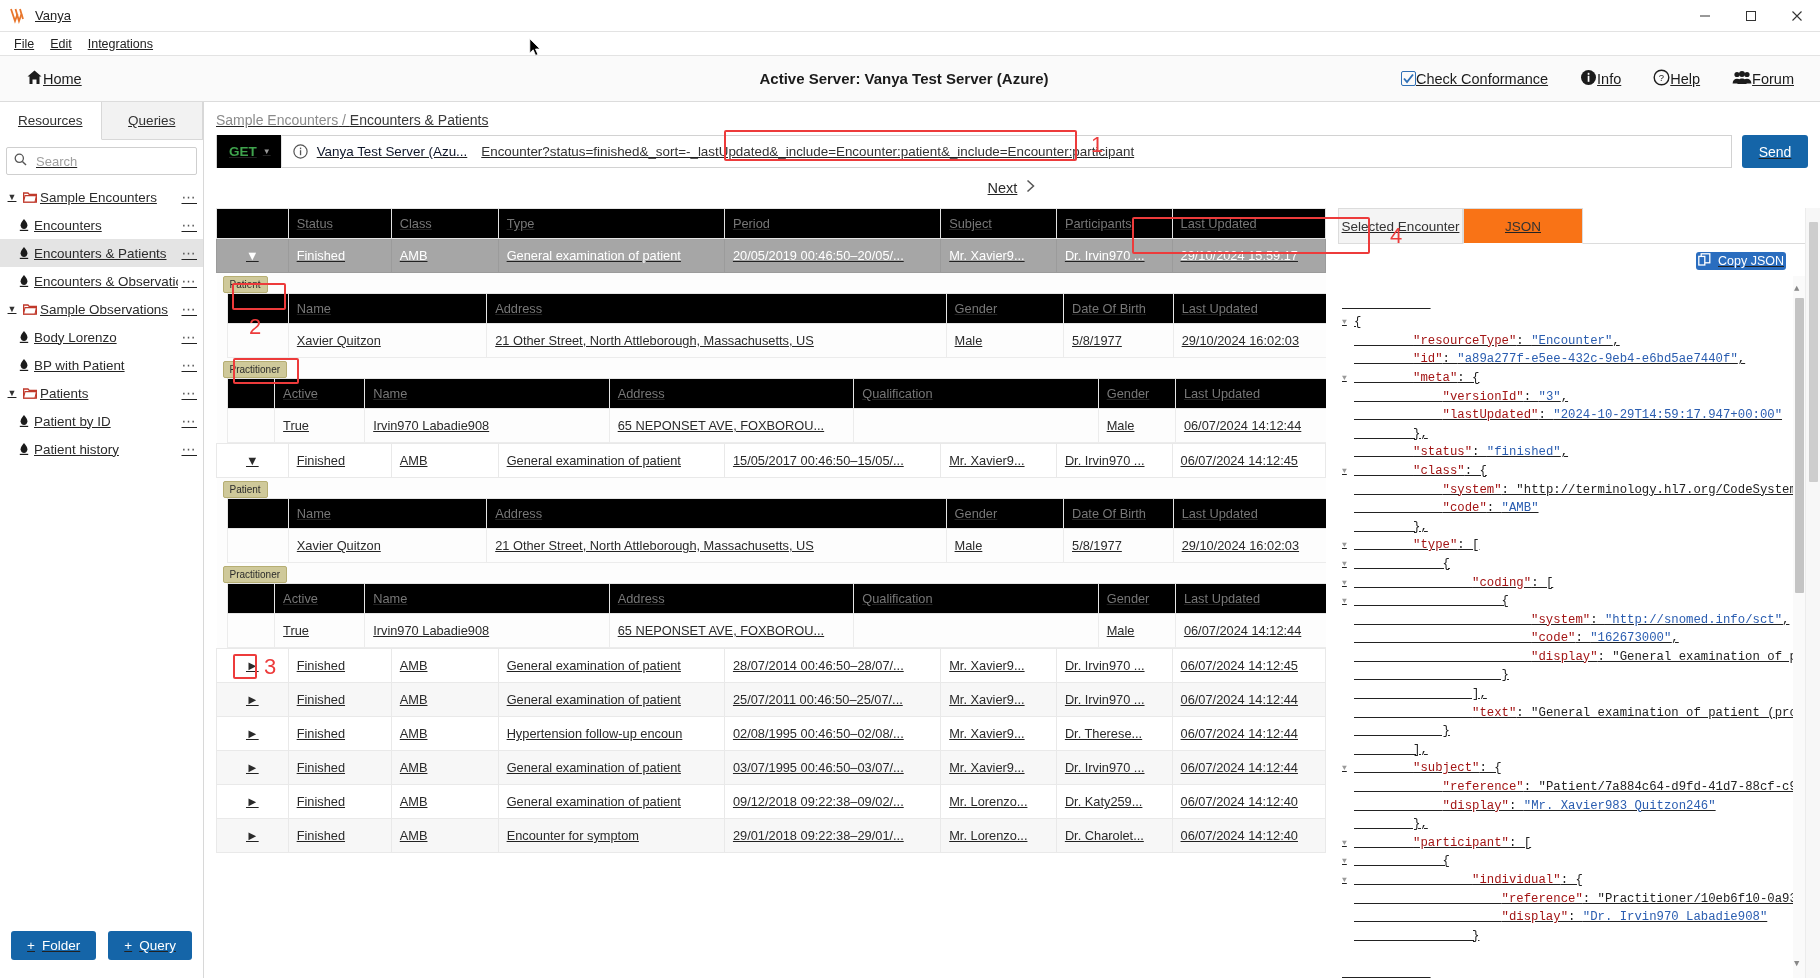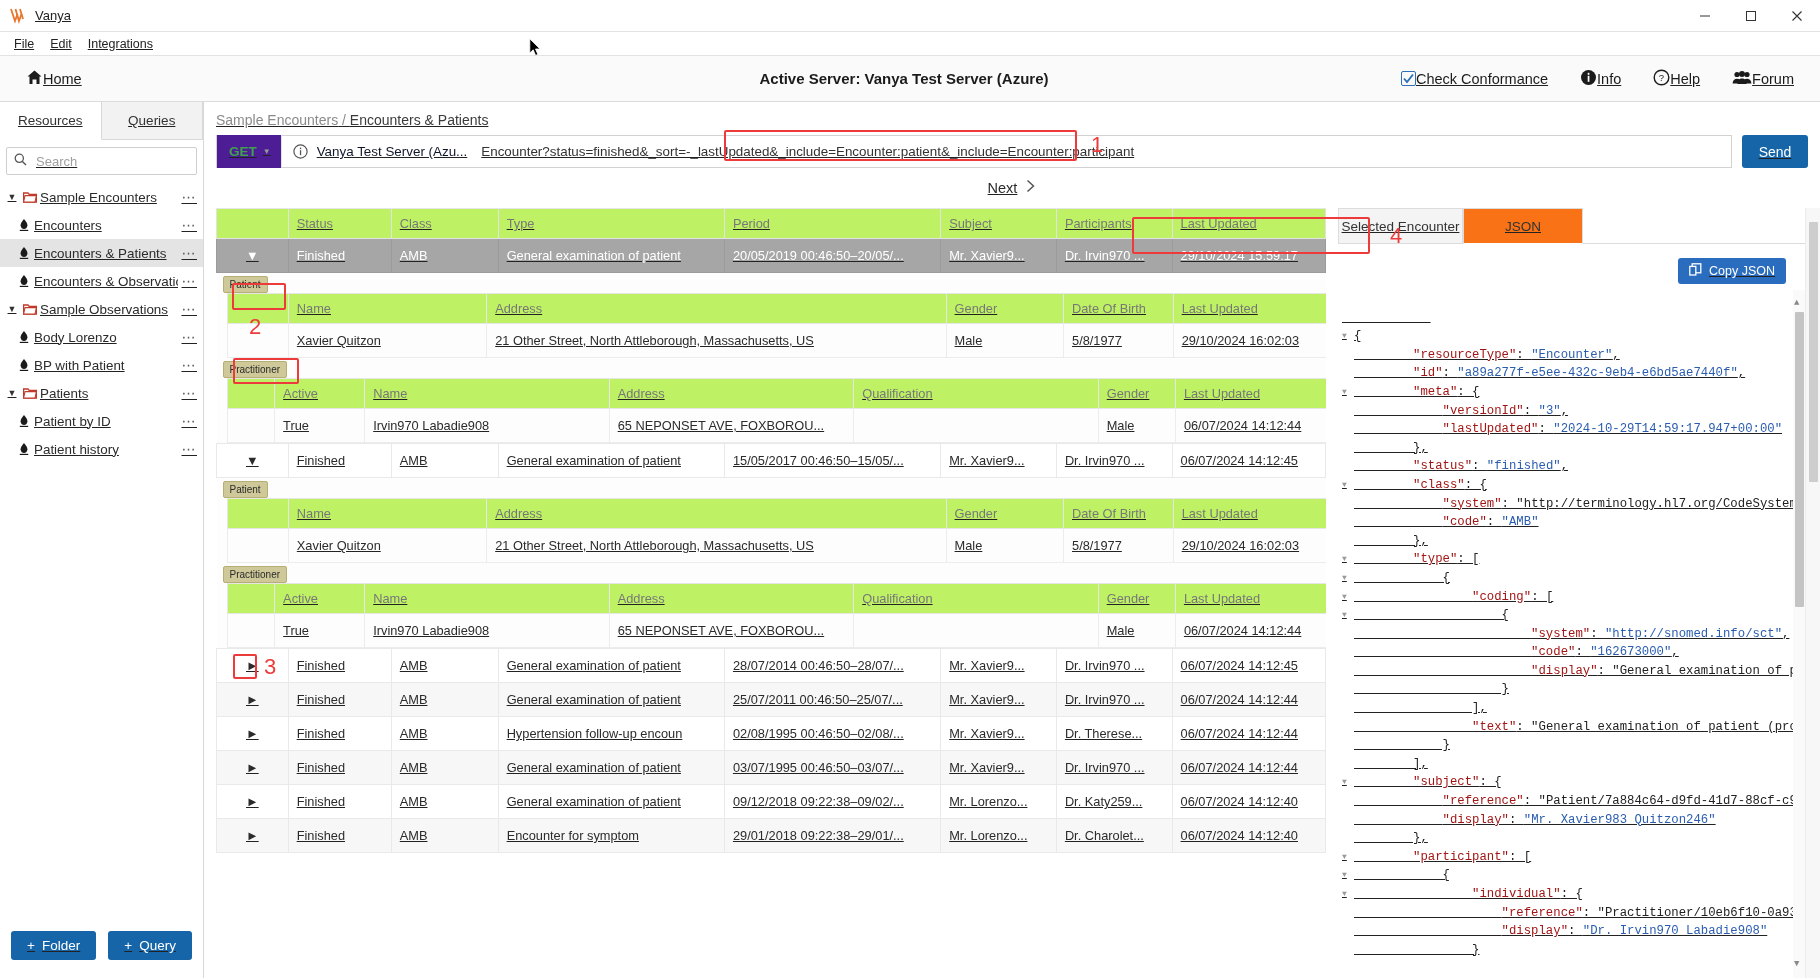--- a/index.html
+++ b/index.html
@@ -98,21 +98,21 @@
   .breadcrumb { padding:10px 0 7px 12px; font-size:14px; color:#3b3b3b; }
   .breadcrumb .muted { color:#8b8b8b; }
 
   .urlrow { display:flex; align-items:center; padding:0 12px 0 12px; gap:0; }
   .url-field {
     flex:1; height:33px; border:1px solid #d2d2d2; background:#fff;
     display:flex; align-items:center; min-width:0;
   }
   .verb {
     display:flex; align-items:center; gap:6px; padding:0 10px 0 12px;
-    background:#4c1d95; height:33px; border-right:1px solid #e2e2e2; flex:none;
+    background:#000000; height:33px; border-right:1px solid #e2e2e2; flex:none;
   }
   .verb .v { color:#3fa34d; font-weight:bold; font-size:13.5px; }
   .verb .car { color:#999; font-size:8px; }
   .url-info { padding:0 9px 0 11px; display:flex; align-items:center; flex:none; }
   .url-server {
     font-size:13.4px; color:#0f172a; padding-right:14px; white-space:nowrap; flex:none;
   }
   .url-q {
     font-size:13.4px; color:#333; white-space:nowrap; overflow:hidden; flex:1; min-width:0;
   }
@@ -125,21 +125,21 @@
   .pager .nx { font-size:14.5px; color:#2b2b2b; cursor:pointer; }
   .pager .chev { color:#555; font-size:16px; }
 
   .content { flex:1; display:flex; min-height:0; padding:0 12px 0 12px; gap:12px; }
 
   
   .table-pane { flex:1; min-width:0; overflow:hidden; border-top:1px solid #e6e6e6; }
   table.grid { border-collapse:collapse; width:100%; table-layout:fixed; font-size:12.8px; }
   table.grid th {
     font-weight:normal; color:#777; text-align:left; padding:7px 8px;
-    border:1px solid #e2e2e2; border-top:0; background:#bef264; white-space:nowrap;
+    border:1px solid #e2e2e2; border-top:0; background:#000000; white-space:nowrap;
   }
   table.grid td {
     padding:7px 8px; border:1px solid #e9e9e9; color:#2b2b2b;
     white-space:nowrap; overflow:hidden; text-overflow:clip; height:34px;
   }
   tr.sel td { background:#a6a6a6; color:#fff; border-color:#9b9b9b; }
   tr.alt td { background:#f7f7f7; }
   td.exp { width:57px; text-align:center; color:#444; }
   tr.sel td.exp { color:#fff; }
   .lnk { color:#2a6dbf; }
@@ -163,23 +163,23 @@
   .jtab {
     display:flex; align-items:center; justify-content:center;
     font-size:13.5px; color:#333; border:1px solid #dcdcdc; background:#f4f4f4;
     width:120px; cursor:default;
   }
   .jtab.active { background:#f97316; border-bottom-color:#fff; }
   .jtab.wide { width:125px; }
   .jtabs-rest { flex:1; border-bottom:1px solid #dcdcdc; }
   .copy-row { display:flex; justify-content:flex-end; padding:8px 22px 6px 0; }
   .copy-btn {
-    background:#2a6dbf; color:#fff; border:0; border-radius:3px; height:26px;
-    padding:0 11px; font-size:12.5px; display:flex; align-items:center; gap:7px;
-    font-family:"Liberation Sans", sans-serif; cursor:pointer;margin-top:6px;
+    background:#2a6dbf; color:#fff; border:0; border-radius:3px; height:18px;
+    padding:0 2px; font-size:12.5px; display:flex; align-items:center; gap:7px;
+    font-family:"Liberation Sans", sans-serif; cursor:pointer;
   }
   .json-body {
     flex:1; min-height:0; overflow:hidden; position:relative;
     font-family:"Liberation Mono", monospace; font-size:12.3px; line-height:18.6px;
     padding-left:4px; white-space:pre;
   }
   .jline { display:flex; white-space:pre; }
   .jcaret { width:12px; flex:none; color:#9a9a9a; font-size:8px; line-height:18.6px; }
   .k { color:#a31515; }
   .s { color:#2a5db0; }

